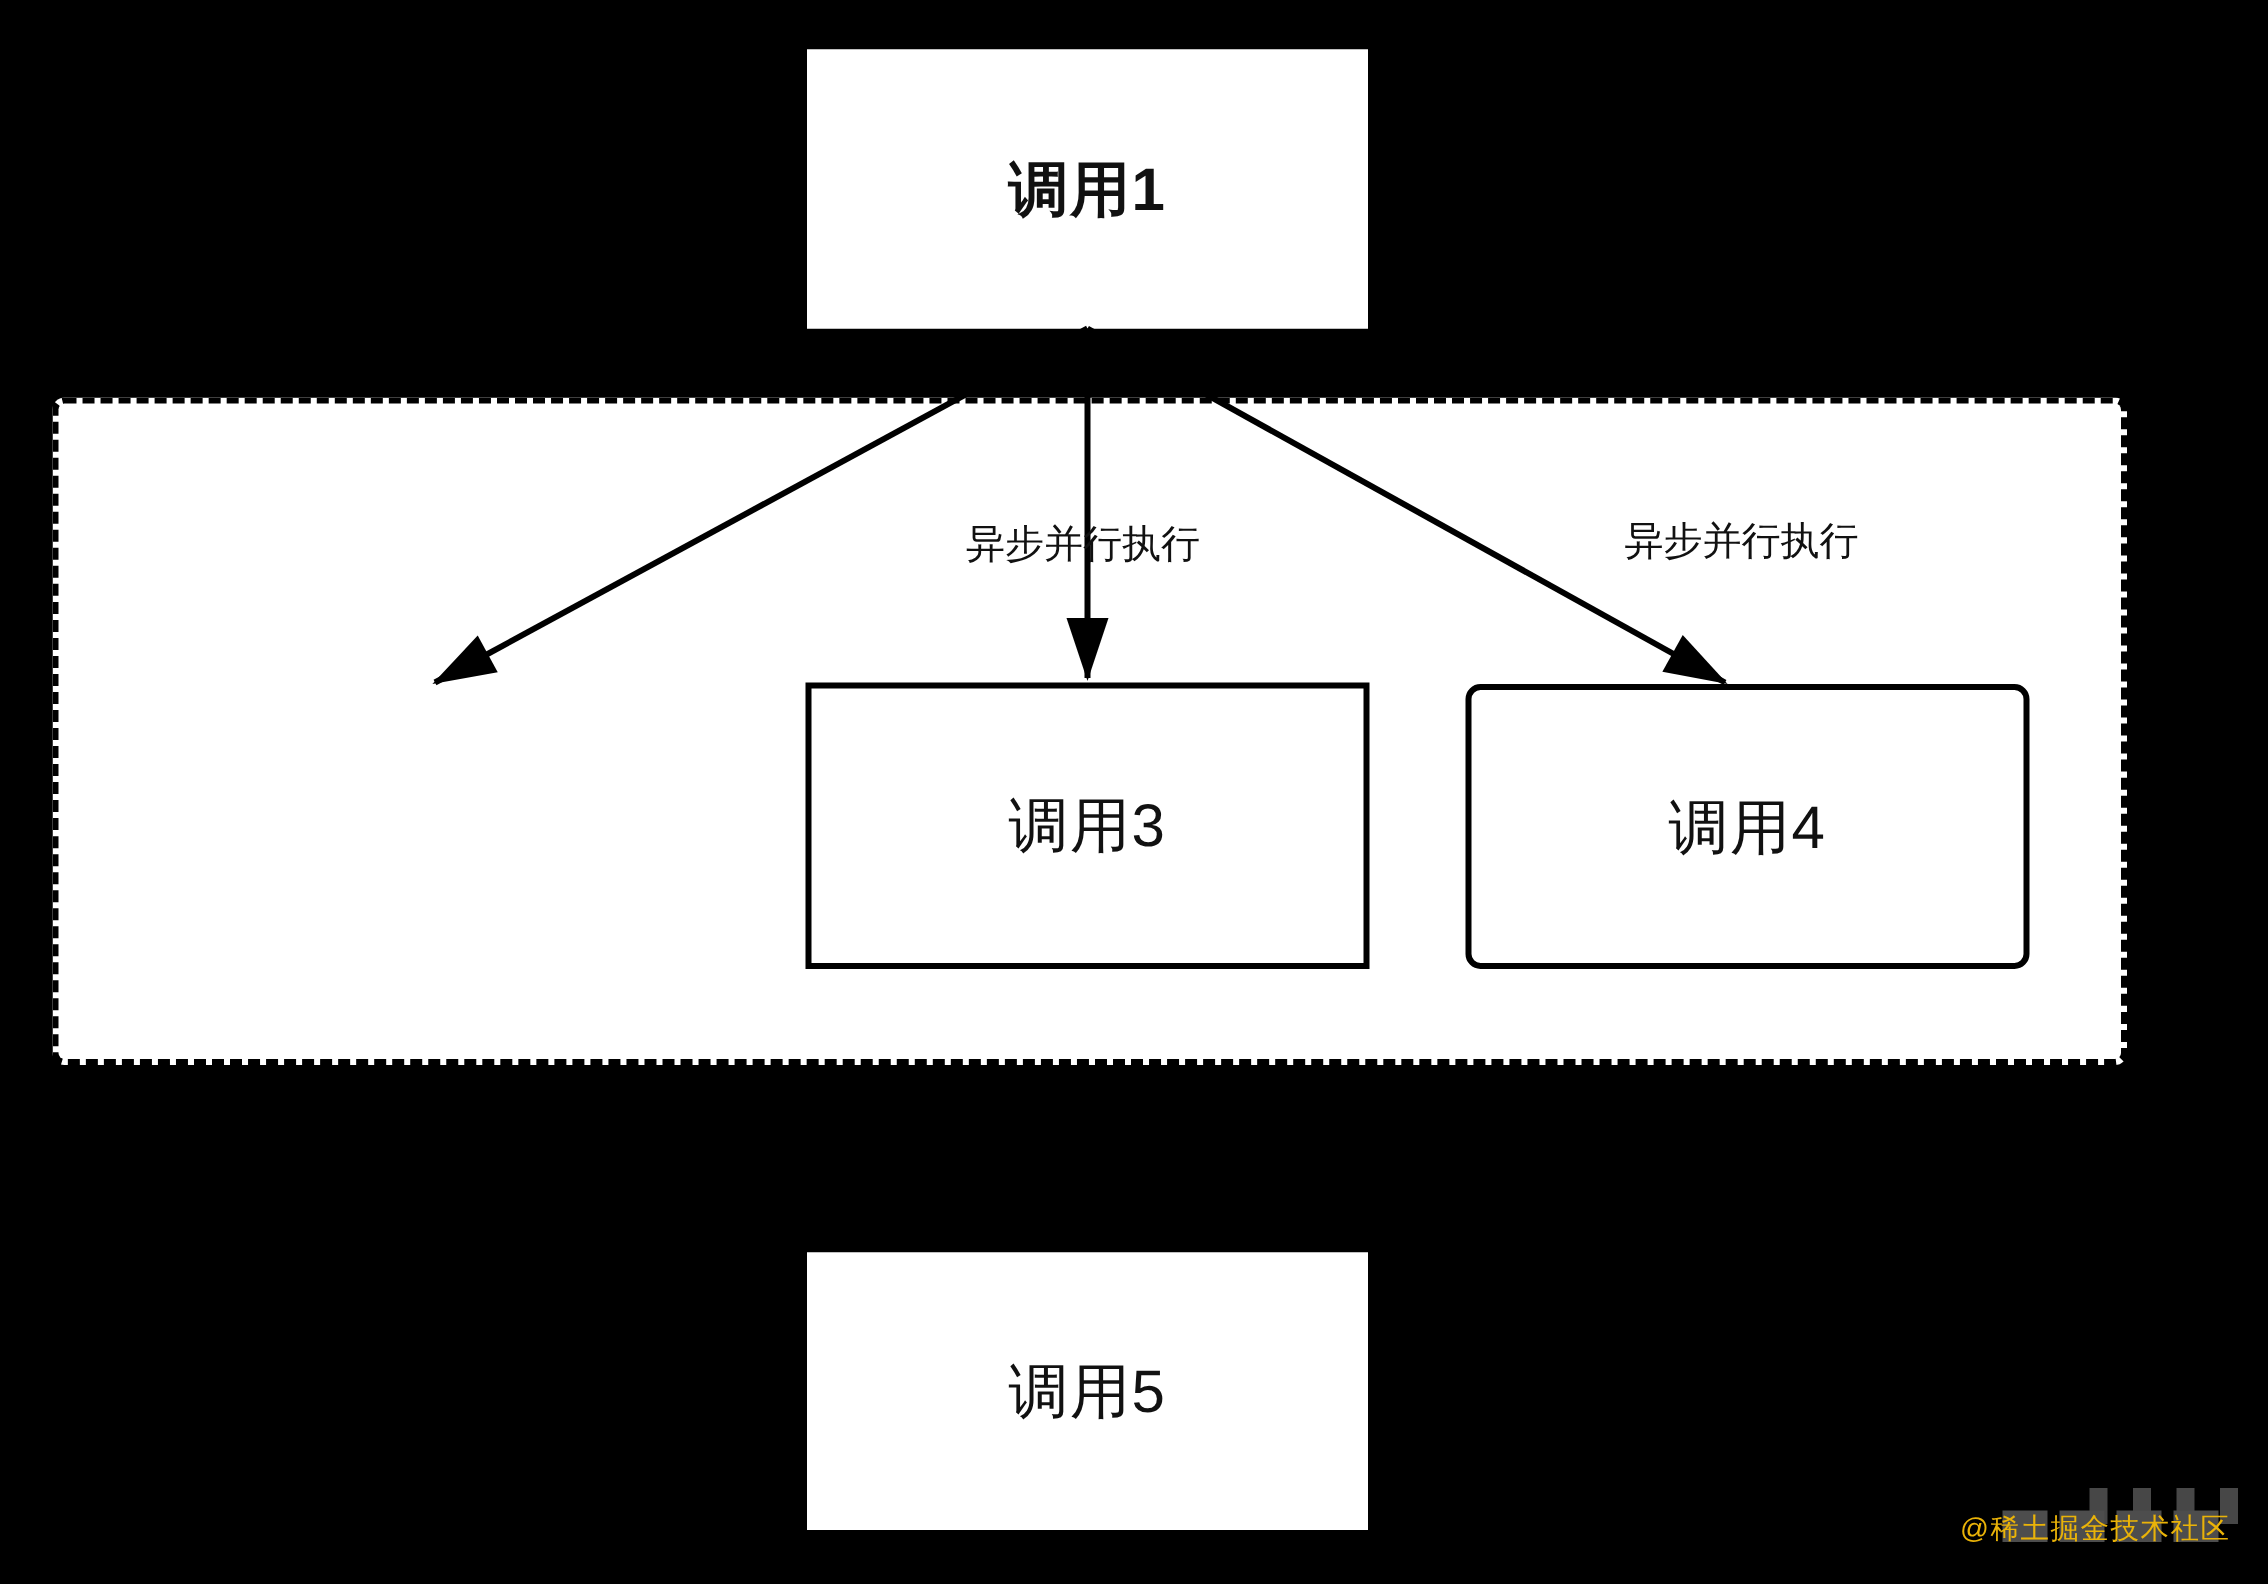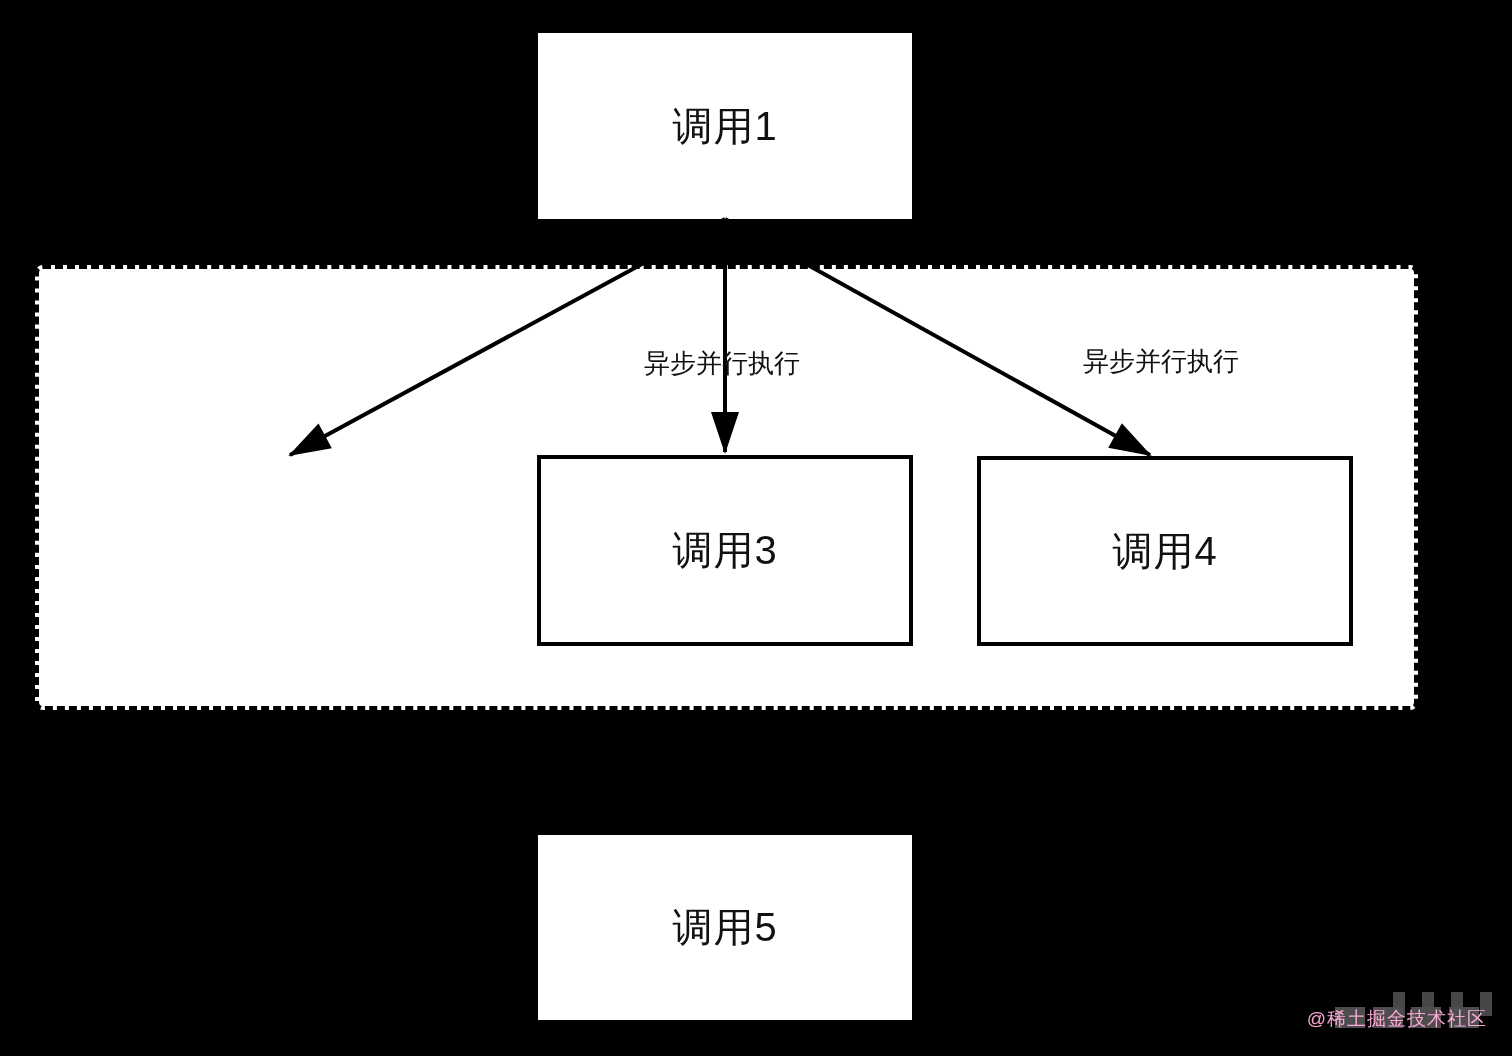--- a/index.html
+++ b/index.html
@@ -37,24 +37,24 @@
     display: flex;
     align-items: center;
     justify-content: center;
     font-size: 40px;
     color: #111;
     letter-spacing: 1px;
     z-index: 2;
   }
   
   .node.outer { border-color: #ffffff; }
-  #node-call1 { left: 538px; top: 33px;  width: 374px; height: 186px; }
+  #node-call1 { left: 538px; top: 33px;  width: 374px; height: 186px; font-weight: bold; }
   #node-call2 { left: 96px;  top: 456px; width: 377px; height: 190px; }
   #node-call3 { left: 537px; top: 455px; width: 376px; height: 191px; justify-content: center; }
-  #node-call4 { left: 977px; top: 456px; width: 376px; height: 190px; }
+  #node-call4 { left: 977px; top: 456px; width: 376px; height: 190px; border-radius: 10px; }
   #node-call5 { left: 538px; top: 835px; width: 374px; height: 185px; text-align: right; }
 
   
   svg.arrows {
     position: absolute;
     left: 0; top: 0;
     width: 1512px;
     height: 1056px;
     z-index: 3;
     pointer-events: none;
@@ -103,21 +103,21 @@
   }
   .watermark-ghost i {
     display: block;
     width: 30px;
     height: 21px;
     background: #4d4d4d;
   }
   .watermark-text {
     position: relative;
     font-size: 19px;
-    color: #f9a8d4;
+    color: #eab308;
     letter-spacing: 1px;
     white-space: nowrap;
   }
 </style>
 </head>
 <body>
 
 <div id="canvas">
 
   <div class="group-region"></div>

